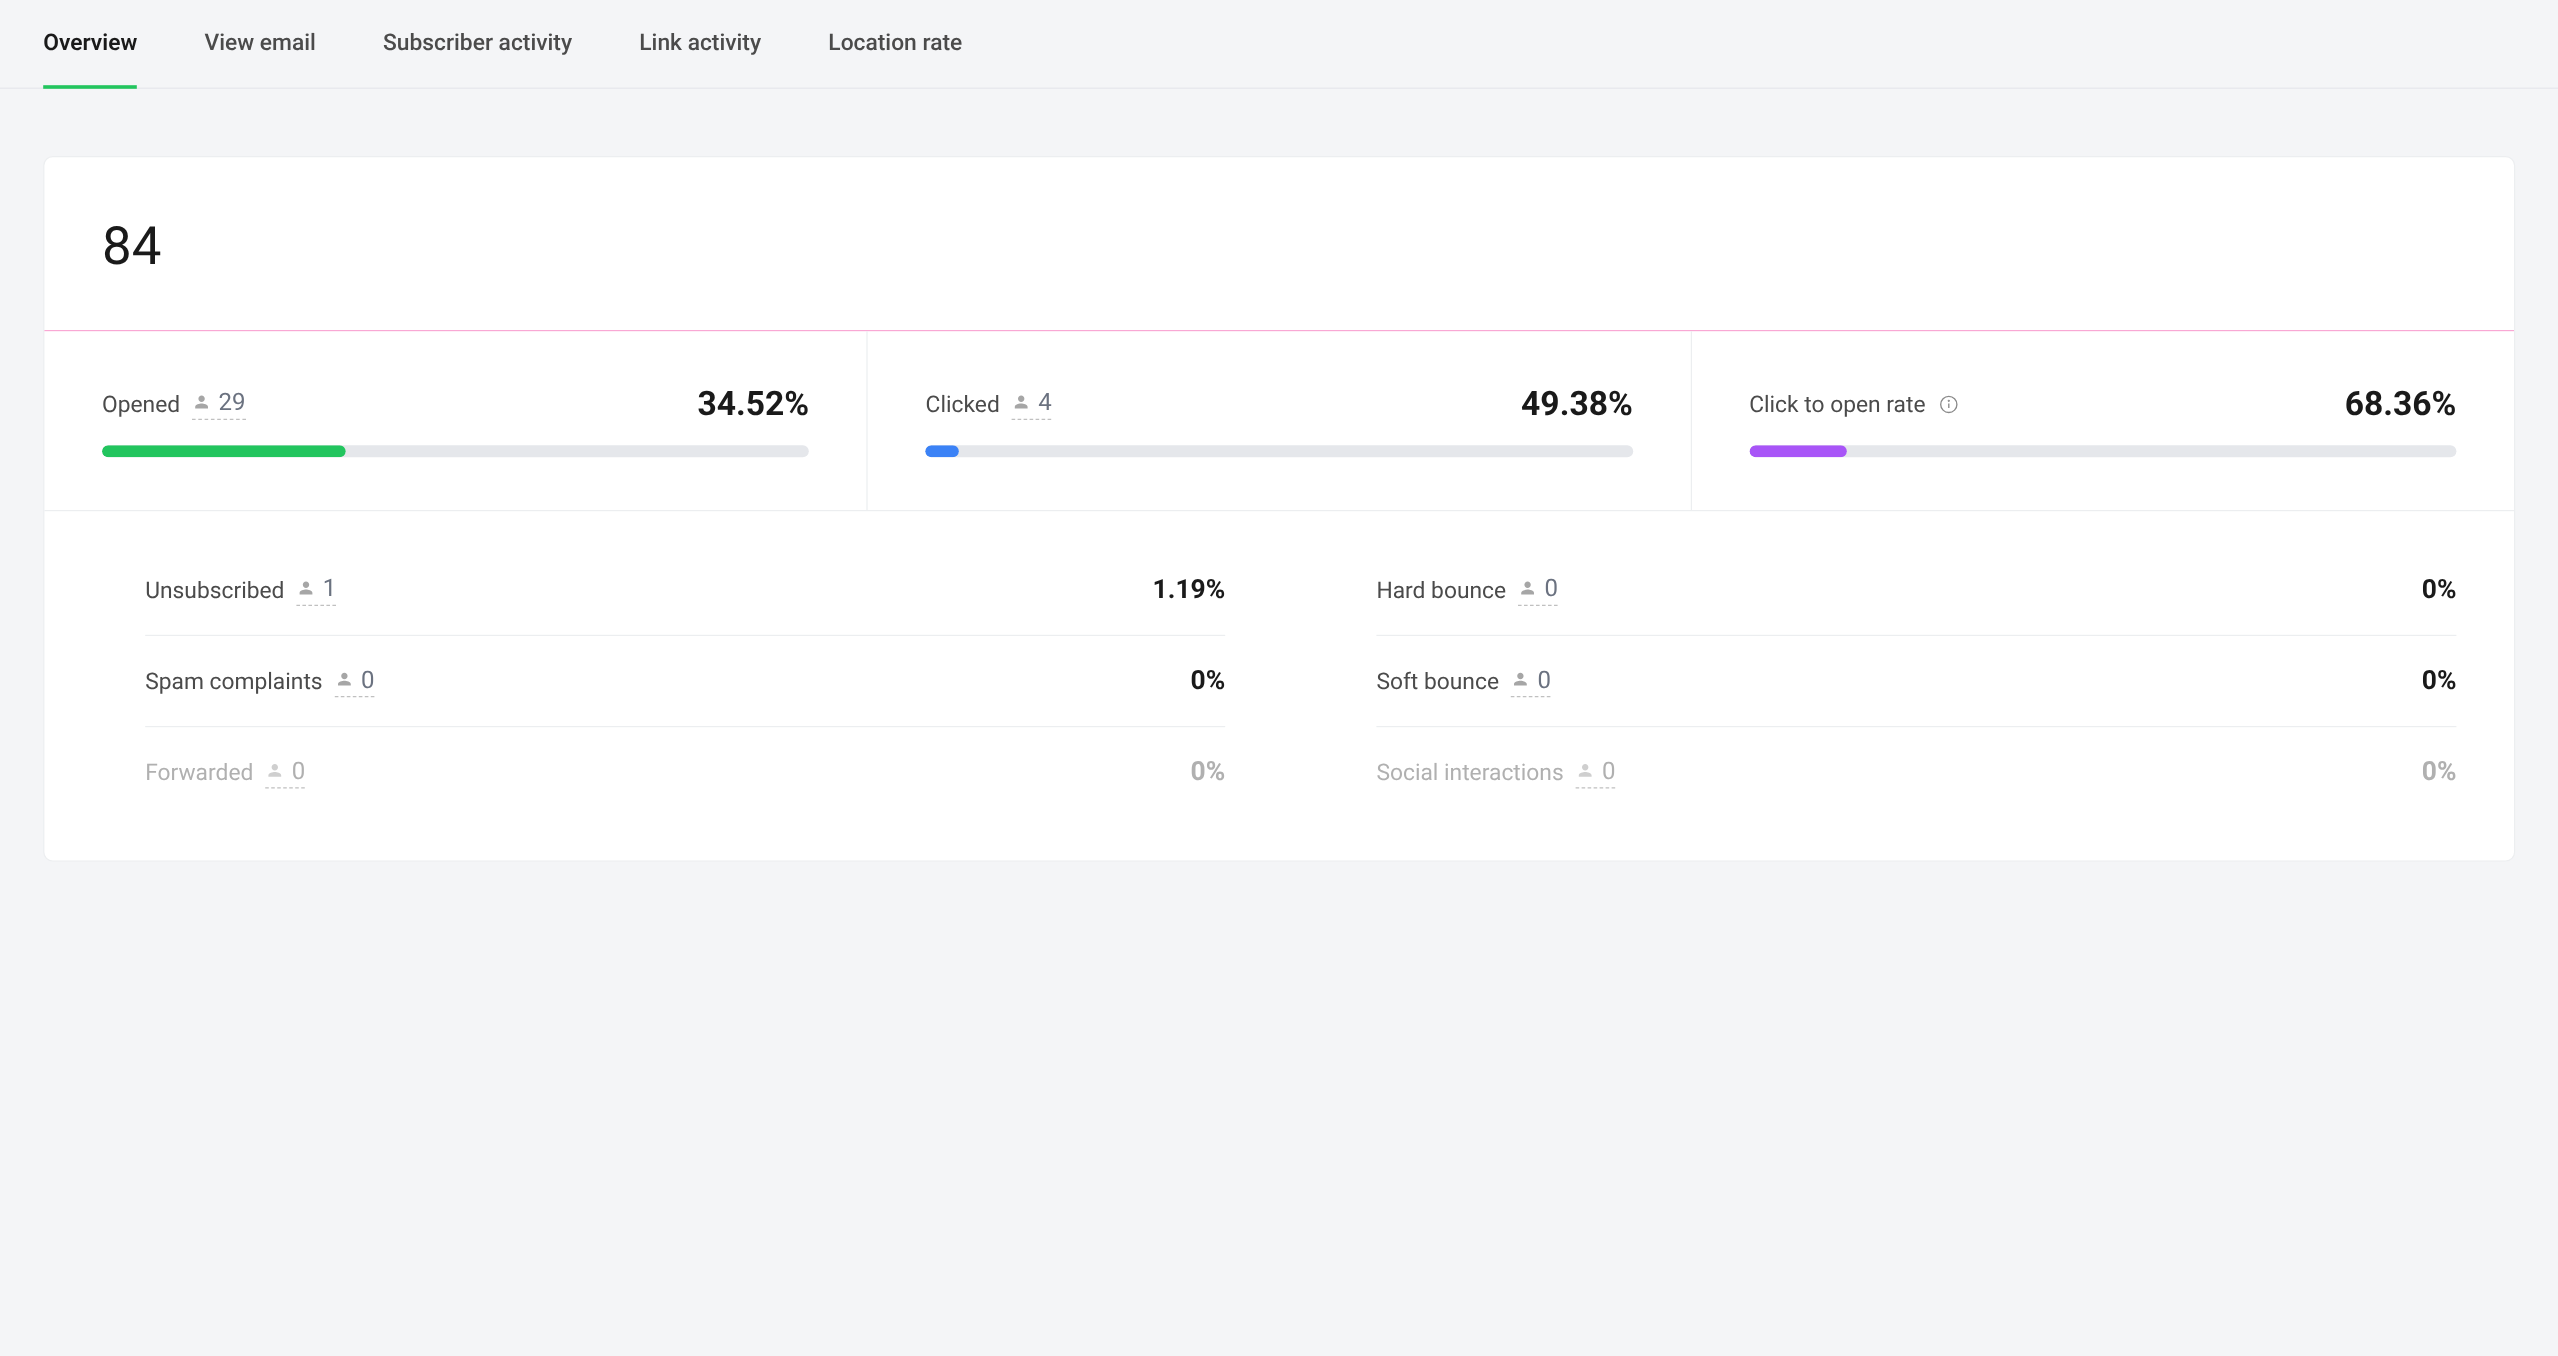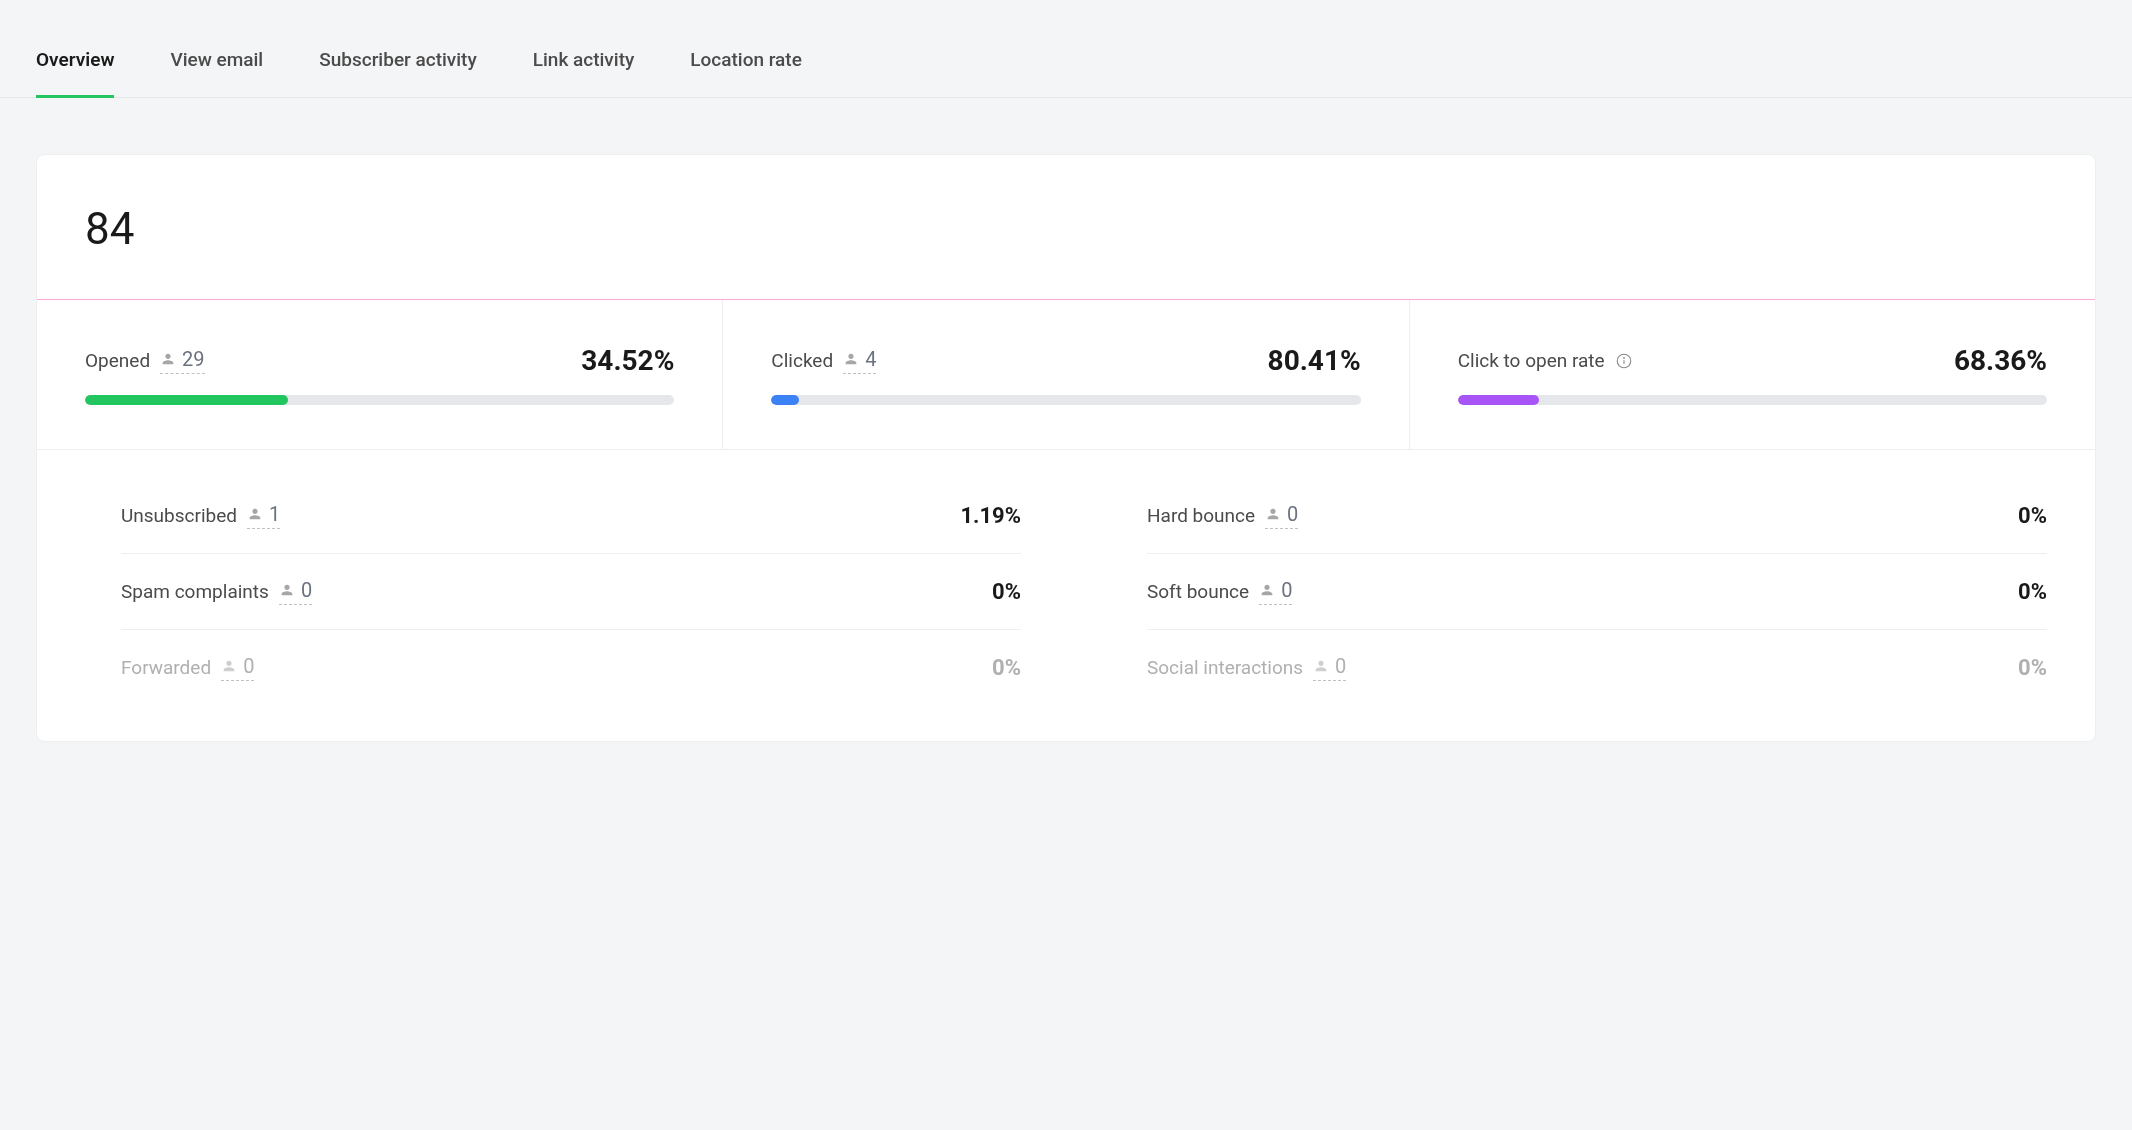--- a/index.html
+++ b/index.html
@@ -11,21 +11,20 @@
       font-family: -apple-system, BlinkMacSystemFont, "Segoe UI", Roboto, Helvetica, Arial, sans-serif;
       background: #f4f5f7;
       color: #1a1a1a;
       font-size: 18px;
     }
     .tabs {
       display: flex;
       gap: 56px;
       padding: 24px 36px 0 36px;
       border-bottom: 1px solid #e5e7eb;
-      margin-top: 24px;
     }
     .tab {
       padding-bottom: 24px;
       font-size: 19px;
       font-weight: 500;
       color: #4b4b4b;
       cursor: pointer;
       border-bottom: 3px solid transparent;
       margin-bottom: -1px;
     }
@@ -200,21 +199,21 @@
         <div class="stat-header">
           <div class="stat-label-group">
             <span class="stat-label">Clicked</span>
             <span class="person-group">
               <svg class="person-icon-svg" viewBox="0 0 24 24">
                   <path d="M12 12c2.21 0 4-1.79 4-4s-1.79-4-4-4-4 1.79-4 4 1.79 4 4 4zm0 2c-2.67 0-8 1.34-8 4v2h16v-2c0-2.66-5.33-4-8-4z"></path>
                 </svg>
               <span class="person-count">4</span>
             </span>
           </div>
-          <span class="stat-percent">80.41%</span>
+          <span class="stat-percent">49.38%</span>
         </div>
         <div class="progress-bar">
           <div class="progress-fill blue" style="width:4.76%"></div>
         </div>
       </div>
 
       <div class="top-stat">
         <div class="stat-header">
           <div class="stat-label-group">
             <span class="stat-label">Click to open rate</span>

